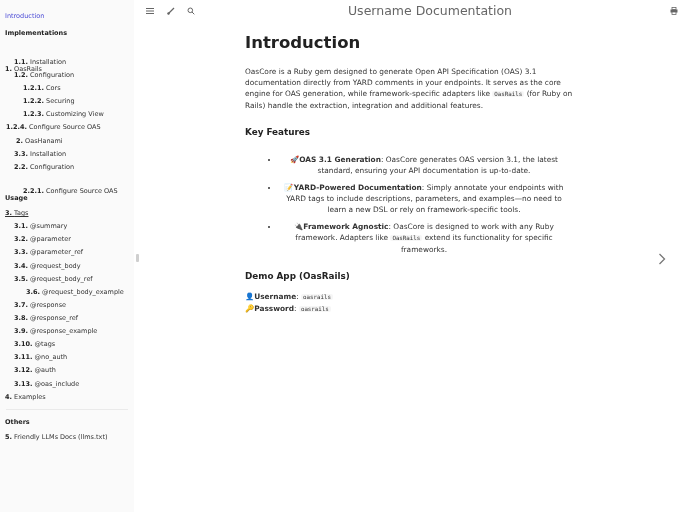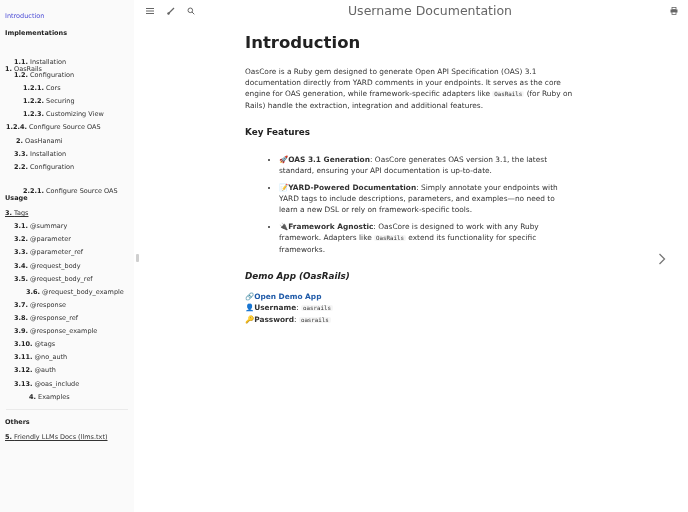--- a/index.html
+++ b/index.html
@@ -10,21 +10,21 @@
   .sidebar .active { color:#4b4bd6; }
   .sidebar .heading { font-weight:bold; color:#222; }
   .sidebar .divider { position:absolute; left:6px; right:6px; height:1px; background:#eaeaea; }
   .resize-handle { position:absolute; left:136px; top:254px; width:3px; height:8px; background:#cfcfcf; border-radius:1px; }
   .topbar-icon { position:absolute; top:6px; width:12px; height:12px; color:#666; font-size:9px; text-align:center; line-height:12px; }
   .title { position:absolute; top:3px; left:330px; width:200px; text-align:center; font-size:12.5px; color:#666; }
   .content { position:absolute; left:245px; top:32px; width:340px; font-size:7.4px; line-height:11px; color:#333; }
   .content h1 { font-size:16.5px; font-weight:bold; margin:0 0 12px 0; color:#222; line-height:22px; }
   .content p { margin:0; }
   .content h2 { font-size:8.8px; font-weight:bold; color:#222; margin:16px 0 9px 0; }
-  .content ul { margin:16px; padding-left:18px; }
+  .content ul { margin:16px; padding-left:18px;text-align:center; }
   .content li { margin-bottom:6px; }
   .content code { font-family:"DejaVu Sans Mono", monospace; font-size:5.8px; background:#f6f6f6; padding:0 2px; border-radius:2px; }
   .content a { color:#1f5aa8; font-weight:bold; text-decoration:none; }
   .nav-next { position:absolute; right:22px; top:250px; color:#777; font-size:16px; }
   .demo-line { line-height:11px; }
 </style>
 </head>
 <body>
 
 <nav class="sidebar">
@@ -52,26 +52,26 @@
   <div class="item" style="left:14px;top:262px;"><b>3.4.</b> <span>@request_body</span></div>
   <div class="item" style="left:14px;top:275px;"><b>3.5.</b> <span>@request_body_ref</span></div>
   <div class="item" style="left:14px;top:288px;margin-left:12px;"><b>3.6.</b> <span>@request_body_example</span></div>
   <div class="item" style="left:14px;top:301px;"><b>3.7.</b> <span>@response</span></div>
   <div class="item" style="left:14px;top:314px;"><b>3.8.</b> <span>@response_ref</span></div>
   <div class="item" style="left:14px;top:327px;"><b>3.9.</b> <span>@response_example</span></div>
   <div class="item" style="left:14px;top:340px;"><b>3.10.</b> <span>@tags</span></div>
   <div class="item" style="left:14px;top:353px;"><b>3.11.</b> <span>@no_auth</span></div>
   <div class="item" style="left:14px;top:366px;"><b>3.12.</b> <span>@auth</span></div>
   <div class="item" style="left:14px;top:380px;"><b>3.13.</b> <span>@oas_include</span></div>
-  <div class="item" style="left:5px;top:393px;margin-left:24px;"><b>4.</b> <span>Examples</span></div>
+  <div class="item" style="left:5px;top:393px;"><b>4.</b> <span>Examples</span></div>
 
   <div class="divider" style="top:409px;"></div>
 
   <div class="item heading" style="left:5px;top:418px;">Others</div>
-  <div class="item" style="left:5px;top:433px;text-decoration:underline;"><b>5.</b> <span>Friendly LLMs Docs (llms.txt)</span></div>
+  <div class="item" style="left:5px;top:433px;"><b>5.</b> <span>Friendly LLMs Docs (llms.txt)</span></div>
 </nav>
 
 <div class="resize-handle"></div>
 
 <div class="topbar-icon" style="left:144px;">
   <svg width="8" height="8" viewBox="0 0 8 8">
       <rect x="0" y="1" width="8" height="1" fill="#666"></rect>
       <rect x="0" y="3.5" width="8" height="1" fill="#666"></rect>
       <rect x="0" y="6" width="8" height="1" fill="#666"></rect>
     </svg>
@@ -103,22 +103,21 @@
   <h1>Introduction</h1>
   <p><span>OasCore is a Ruby gem designed to generate Open API Specification (OAS) 3.1 documentation directly from YARD comments in your endpoints. It serves as the core engine for OAS generation, while framework-specific adapters like </span><code>OasRails</code><span> (for Ruby on Rails) handle the extraction, integration and additional features.</span></p>
 
   <h2 style="">Key Features</h2>
   <ul>
     <li><span>🚀</span><b>OAS 3.1 Generation</b><span>: OasCore generates OAS version 3.1, the latest standard, ensuring your API documentation is up-to-date.</span></li>
     <li><span>📝</span><b>YARD-Powered Documentation</b><span>: Simply annotate your endpoints with YARD tags to include descriptions, parameters, and examples—no need to learn a new DSL or rely on framework-specific tools.</span></li>
     <li><span>🔌</span><b>Framework Agnostic</b><span>: OasCore is designed to work with any Ruby framework. Adapters like </span><code>OasRails</code><span> extend its functionality for specific frameworks.</span></li>
   </ul>
 
-  <h2 style="margin-top:2px;font-style:italic;">Demo App (OasRails)</h2>
-  <div class="demo-line"><span>🔗</span><a href="#">Open Demo App</a></div>
+  <h2 style="margin-top:2px;">Demo App (OasRails)</h2>
   <div class="demo-line"><span>👤</span><b>Username</b>: <code>oasrails</code></div>
   <div class="demo-line"><span>🔑</span><b>Password</b>: <code>oasrails</code></div>
 </main>
 
 <div class="nav-next">
   <svg width="8" height="12" viewBox="0 0 8 12">
       <polyline points="1.5,1 6.5,6 1.5,11" fill="none" stroke="#777" stroke-width="1.3"></polyline>
     </svg>
 </div>
 

